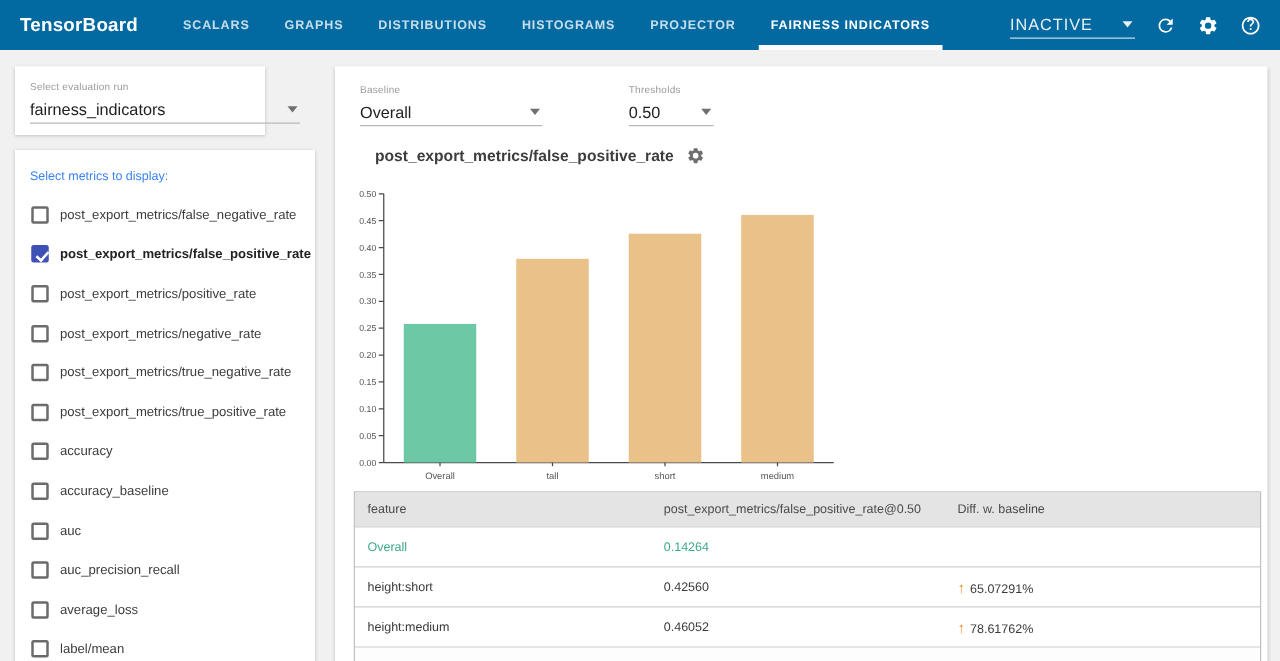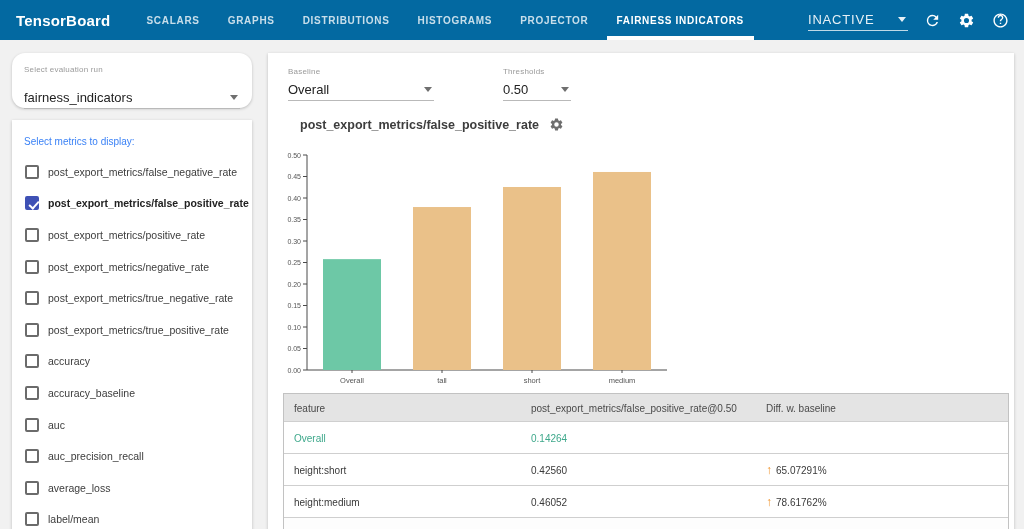--- a/index.html
+++ b/index.html
@@ -26,31 +26,31 @@
     font-size:13px; letter-spacing:.8px; color:rgba(255,255,255,.9); cursor:pointer; }
   .status-select .caret { position:absolute; right:2px; }
   .caret { width:0; height:0; border-left:4px solid transparent;
     border-right:4px solid transparent; border-top:5px solid currentColor; }
   .icon-btn { width:20px; height:20px; display:flex; align-items:center;
     justify-content:center; cursor:pointer; }
   .icon-btn svg { width:17px; height:17px; fill:#fff; }
 
   
   .card { position:absolute; background:#fff; box-shadow:0 1px 3px rgba(0,0,0,.22); }
-  #card-run { left:12px; top:53px; width:240px; height:55px;border-radius:13px; }
+  #card-run { left:12px; top:53px; width:200px; height:55px; }
   #card-metrics { left:12px; top:120px; width:240px; height:440px; }
   #card-main { left:268px; top:53px; width:746px; height:500px; }
 
   .field-label { font-size:8px; color:#9a9a9a; letter-spacing:.2px; }
   .select { position:relative; display:flex; align-items:center; height:22px;
     border-bottom:1px solid #b9b9b9; font-size:13px; color:#222; cursor:pointer; }
   .select .caret { position:absolute; right:2px; color:#6f6f6f; }
 
   #run-field { position:absolute; left:12px; top:12px; width:216px; }
-  #run-field .select { margin-top:13px; }
+  #run-field .select { margin-top:3px; }
 
   
   #metrics-title { position:absolute; left:12px; top:16px; font-size:10px; color:#3b82f6; }
   #metrics-list { position:absolute; left:12px; top:36px; width:216px; }
   .metric-row { height:31.6px; display:flex; align-items:center; cursor:pointer; }
   .checkbox { width:14px; height:14px; border:2px solid #6b6b6b; border-radius:2px;
     margin-left:1px; flex:0 0 auto; position:relative; background:#fff; }
   .checkbox.checked { background:#3f51b5; border-color:#3f51b5; }
   .checkbox.checked::after { content:""; position:absolute; left:4px; top:1px;
     width:4px; height:8px; border:solid #fff; border-width:0 2px 2px 0;

